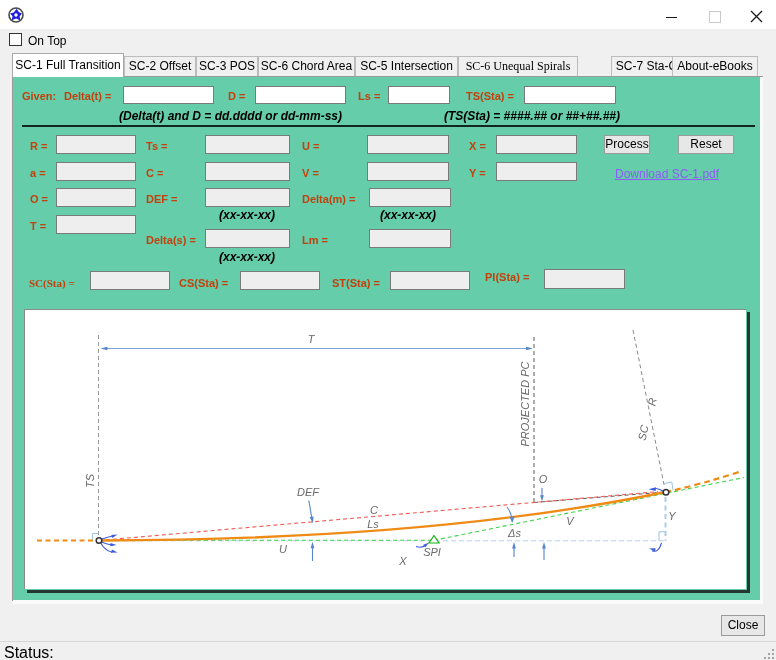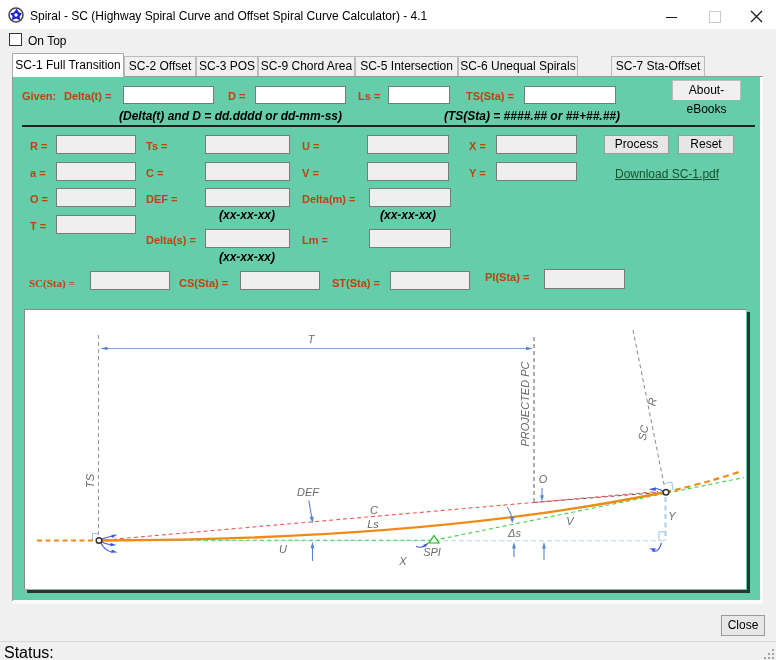--- a/index.html
+++ b/index.html
@@ -15,43 +15,42 @@
 </head>
 <body>
 <div id="win">
 
   <div class="abs" style="left:0;top:0;width:776px;height:29px;background:#ffffff;"></div>
   <svg class="abs" style="left:8px;top:7px;" width="16" height="16" viewBox="0 0 16 16">
     <circle cx="8" cy="8" r="7" fill="#ffffff" stroke="#4a4a4a" stroke-width="1.6"></circle>
     <path d="M8.6 1.8 L11 5.2 L14 6.6 L11.6 9.4 L12.4 13.4 L8.2 11.6 L3.6 13.2 L4.6 9.2 L2 6.4 L5.8 5.4 Z" fill="#1f1fe0"></path>
     <circle cx="8" cy="8" r="1.7" fill="#ffffff"></circle>
   </svg>
-  <div class="abs" style="left:30px;top:9px;font-size:12px;color:#000;">Spiral - SC (Highway Spiral Curve and Offset Spiral Curve Calculator) - 4.1</div>
 
   <div class="abs" style="left:666px;top:17px;width:11px;height:1px;background:#1a1a1a;"></div>
   <div class="abs" style="left:709px;top:11px;width:10px;height:10px;border:1px solid #c9c9c9;"></div>
   <svg class="abs" style="left:750px;top:10px;" width="13" height="13" viewBox="0 0 13 13">
     <path d="M1 1 L12 12 M12 1 L1 12" stroke="#1a1a1a" stroke-width="1.3" fill="none"></path>
   </svg>
 
   <div class="abs" style="left:9px;top:33px;width:13px;height:13px;background:#fff;border:1px solid #333;box-sizing:border-box;"></div>
   <div class="abs" style="left:28px;top:34px;font-size:12px;color:#000;">On Top</div>
 
   <div class="abs" style="left:12px;top:76px;width:751px;height:528px;background:#fbfbfb;"></div>
   <div class="abs" style="left:12px;top:76px;width:751px;height:1px;background:#9a9a9a;"></div>
   <div class="abs" style="left:12px;top:76px;width:1px;height:525px;background:#9a9a9a;"></div>
   <div class="abs" style="left:13px;top:77px;width:747px;height:523px;background:#66cdaa;"></div>
 
   <div class="tab" style="left:124px;width:72px;">SC-2 Offset</div>
   <div class="tab" style="left:196px;width:62px;">SC-3 POS</div>
-  <div class="tab" style="left:258px;width:97px;">SC-9 Chord Area</div>
+  <div class="tab" style="left:258px;width:97px;">SC-6 Chord Area</div>
   <div class="tab" style="left:355px;width:103px;">SC-5 Intersection</div>
-  <div class="tab" style="left:458px;width:120px;">SC-6 Unequal Spirals</div>
+  <div class="tab" style="left:458px;width:120px;font-family:Liberation Serif, serif;">SC-6 Unequal Spirals</div>
   <div class="tab" style="left:611px;width:94px;">SC-7 Sta-Offset</div>
-  <div class="tab" style="left:672px;width:69px;margin-top:24px;">About-eBooks</div>
+  <div class="tab" style="left:672px;width:86px;">About-eBooks</div>
   <div class="abs" style="left:12px;top:53px;width:112px;height:24px;background:#fff;border:1px solid #ababab;border-bottom:none;box-sizing:border-box;font-size:12px;text-align:center;line-height:22px;">SC-1 Full Transition</div>
 
   <div class="lbl" style="left:22px;top:89.5px;">Given:</div>
   <div class="lbl" style="left:64px;top:89.5px;">Delta(t) =</div>
   <div class="inp" style="left:123px;top:86px;width:91px;height:18px;"></div>
   <div class="lbl" style="left:228px;top:89.5px;">D =</div>
   <div class="inp" style="left:255px;top:86px;width:91px;height:18px;"></div>
   <div class="lbl" style="left:358px;top:89.5px;text-align:center;">Ls =</div>
   <div class="inp" style="left:388px;top:86px;width:62px;height:18px;"></div>
   <div class="lbl" style="left:466px;top:89.5px;">TS(Sta) =</div>
@@ -61,32 +60,32 @@
   <div class="abs" style="left:22px;top:125px;width:733px;height:1.5px;background:#13251e;"></div>
 
   <div class="lbl" style="left:30px;top:139.5px;">R =</div>
   <div class="out" style="left:56px;top:135px;width:80px;height:19px;"></div>
   <div class="lbl" style="left:146px;top:139.5px;">Ts =</div>
   <div class="out" style="left:205px;top:135px;width:85px;height:19px;"></div>
   <div class="lbl" style="left:302px;top:139.5px;">U =</div>
   <div class="out" style="left:367px;top:135px;width:82px;height:19px;"></div>
   <div class="lbl" style="left:469px;top:139.5px;">X =</div>
   <div class="out" style="left:496px;top:135px;width:81px;height:19px;"></div>
-  <div class="btn" style="left:604px;top:135px;width:65px;height:19px;line-height:17px;">Process</div>
+  <div class="btn" style="left:604px;top:135px;width:46px;height:19px;line-height:17px;">Process</div>
   <div class="btn" style="left:678px;top:135px;width:56px;height:19px;line-height:17px;">Reset</div>
 
   <div class="lbl" style="left:30px;top:166.5px;">a =</div>
   <div class="out" style="left:56px;top:162px;width:80px;height:19px;"></div>
   <div class="lbl" style="left:146px;top:166.5px;">C =</div>
   <div class="out" style="left:205px;top:162px;width:85px;height:19px;"></div>
   <div class="lbl" style="left:302px;top:166.5px;">V =</div>
   <div class="out" style="left:367px;top:162px;width:82px;height:19px;"></div>
   <div class="lbl" style="left:469px;top:166.5px;">Y =</div>
   <div class="out" style="left:496px;top:162px;width:81px;height:19px;"></div>
-  <div class="abs" style="left:615px;top:167px;font-size:12px;color:#14532d;text-decoration:underline;">Download SC-1.pdf</div>
+  <div class="abs" style="left:615px;top:167px;font-size:12px;color:#8b5cf6;text-decoration:underline;">Download SC-1.pdf</div>
 
   <div class="lbl" style="left:30px;top:192.5px;">O =</div>
   <div class="out" style="left:56px;top:188px;width:80px;height:19px;"></div>
   <div class="lbl" style="left:146px;top:192.5px;">DEF =</div>
   <div class="out" style="left:205px;top:188px;width:85px;height:19px;"></div>
   <div class="lbl" style="left:302px;top:192.5px;">Delta(m) =</div>
   <div class="out" style="left:369px;top:188px;width:82px;height:19px;"></div>
   <div class="hint" style="left:218px;top:209px;width:58px;">(xx-xx-xx)</div>
   <div class="hint" style="left:379px;top:209px;width:58px;">(xx-xx-xx)</div>
 

